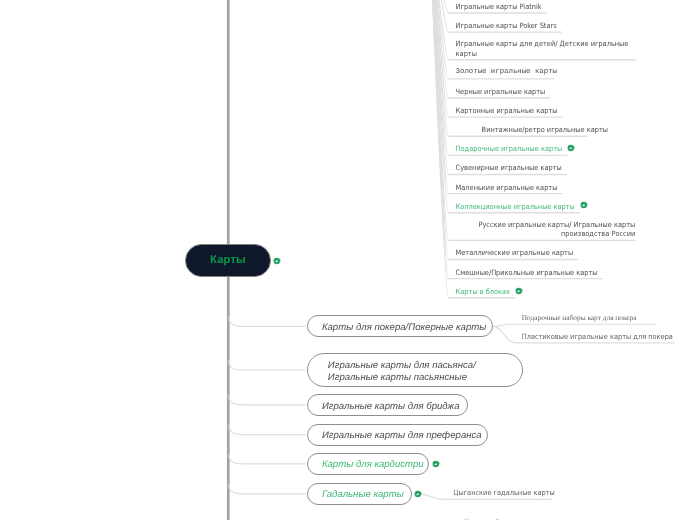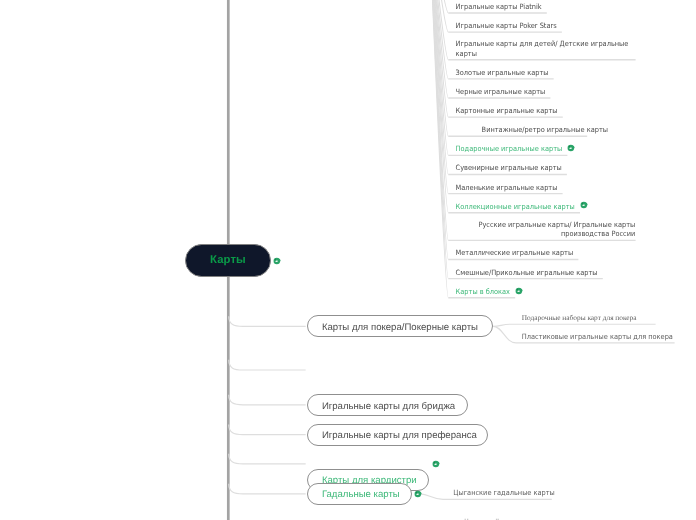--- a/index.html
+++ b/index.html
@@ -22,21 +22,21 @@
   
   .center-node{position:absolute;box-sizing:border-box;
         border:1.6px solid #818181;border-radius:40px;background:#0f172a;
         display:flex;align-items:center;justify-content:center;
         font-size:11.3px;font-weight:bold;color:#0a9a48;letter-spacing:0.1px;}
 
   
   .pill{position:absolute;box-sizing:border-box;
         border:1.1px solid #8f8f8f;border-radius:30px;background:#fff;
         display:flex;align-items:center;
-        font-size:9.6px;color:#4d4d4d;line-height:12.25px;white-space:pre;}
+        font-size:9.6px;color:#4d4d4d;line-height:12.25px;white-space:pre;font-style:italic;}
   .pill.green{color:#3cb878;}
 
   
   .sub{position:absolute;font-family:"DejaVu Sans Condensed","DejaVu Sans",sans-serif;
        font-size:7.35px;line-height:8.6px;color:#5e5e5e;white-space:nowrap;}
 
   
   .badge{position:absolute;width:8px;height:8px;}
   .badge svg{display:block;width:8px;height:8px;}
   .badge{filter:blur(0.38px);}
@@ -87,21 +87,21 @@
       <line x1="448.3" y1="212.74999999999997" x2="580.0" y2="212.74999999999997" stroke="#dedede" stroke-width="1.35"></line>
       <line x1="448.3" y1="240.37999999999997" x2="635.6" y2="240.37999999999997" stroke="#dedede" stroke-width="1.35"></line>
       <line x1="448.3" y1="259.51" x2="578.4" y2="259.51" stroke="#dedede" stroke-width="1.35"></line>
       <line x1="448.3" y1="278.64" x2="602.8" y2="278.64" stroke="#dedede" stroke-width="1.35"></line>
       <line x1="448.3" y1="297.77" x2="515.2" y2="297.77" stroke="#dedede" stroke-width="1.35"></line>
     </svg>
   <div id="nodes">
       <div class="leaf w1" style="left: 455.6px; top: 1.9px;"><span>Игральные карты Piatnik</span></div>
       <div class="leaf w1" style="left: 455.6px; top: 21.03px;"><span>Игральные карты Poker Stars</span></div>
       <div class="leaf w2" style="left: 455.6px; top: 39.26px;"><span>Игральные карты для детей/ Детские игральные карты</span></div>
-      <div class="leaf w1" style="left: 455.6px; top: 67.79px;"><span>Золотые игральные карты</span></div>
+      <div class="leaf w1" style="left: 455.6px; top: 67.79px; font-family: Liberation Mono, monospace;"><span>Золотые игральные карты</span></div>
       <div class="leaf w1" style="left: 455.6px; top: 86.92px;"><span>Черные игральные карты</span></div>
       <div class="leaf w1" style="left: 455.6px; top: 106.05px; text-align: right;"><span>Картонные игральные карты</span></div>
       <div class="leaf w1" style="left: 455.6px; top: 125.18px; margin-left: 26px;"><span>Винтажные/ретро игральные карты</span></div>
       <div class="leaf w1 green" style="left: 455.6px; top: 144.31px;"><span>Подарочные игральные карты</span></div>
       <div class="leaf w1" style="left: 455.6px; top: 163.44px;"><span>Сувенирные игральные карты</span></div>
       <div class="leaf w1" style="left: 455.6px; top: 182.57px;"><span>Маленькие игральные карты</span></div>
       <div class="leaf w1 green" style="left: 455.6px; top: 201.7px;"><span>Коллекционные игральные карты</span></div>
       <div class="leaf w2" style="left: 455.6px; top: 219.93px; text-align: right;"><span>Русские игральные карты/ Игральные карты производства России</span></div>
       <div class="leaf w1" style="left: 455.6px; top: 248.46px;"><span>Металлические игральные карты</span></div>
       <div class="leaf w1" style="left: 455.6px; top: 267.59px;"><span>Смешные/Прикольные игральные карты</span></div>
@@ -113,23 +113,25 @@
         <svg viewBox="0 0 16 16">
           <circle cx="7.6" cy="8.2" r="6.5" fill="#2aa468"></circle>
           <circle cx="11.4" cy="7.0" r="3.6" fill="#2aa468"></circle>
           <ellipse cx="7.4" cy="8.4" rx="2.6" ry="1.5" fill="#fff" opacity="0.9" transform="rotate(-12 7.4 8.4)"></ellipse>
           <circle cx="4.9" cy="4.6" r="1.1" fill="#15784a"></circle>
         </svg>
       </span>
       <div class="pill" style="left: 306.7px; top: 315.3px; width: 186.6px; height: 22.1px; padding-left: 14.2px; padding-top: 2.6px;"><span>Карты для покера/Покерные карты</span></div>
       <div class="sub" style="left: 521.8px; top: 314.1px; font-family: Liberation Serif, serif;"><span>Подарочные наборы карт для покера</span></div>
       <div class="sub" style="left: 521.8px; top: 332.7px;"><span>Пластиковые игральные карты для покера</span></div>
+      <div class="pill" style="left: 306.7px; top: 352.9px; width: 216.1px; height: 34.2px; padding-left: 20.1px; padding-top: 4.3px;"><span>Игральные карты для пасьянса/
+Игральные карты пасьянсные</span></div>
       <div class="pill" style="left: 306.7px; top: 393.9px; width: 161.2px; height: 22.1px; padding-left: 14.2px; padding-top: 4px;"><span>Игральные карты для бриджа</span></div>
       <div class="pill" style="left: 306.7px; top: 423.6px; width: 181.5px; height: 22px; padding-left: 14.2px; padding-top: 2.6px;"><span>Игральные карты для преферанса</span></div>
-      <div class="pill green" style="left: 306.7px; top: 452.9px; width: 122.7px; height: 22px; padding-left: 14.2px; padding-top: 2.6px; margin-top: 16px;"><span>Карты для кардистри</span></div>
+      <div class="pill green" style="left: 306.7px; top: 452.9px; width: 122.7px; height: 22px; padding-left: 14.2px; padding-top: 2.6px;"><span>Карты для кардистри</span></div>
       <span class="badge" style="left: 432px; top: 459.9px;">
         <svg viewBox="0 0 16 16">
           <circle cx="7.6" cy="8.2" r="6.5" fill="#2aa468"></circle>
           <circle cx="11.4" cy="7.0" r="3.6" fill="#2aa468"></circle>
           <ellipse cx="7.4" cy="8.4" rx="2.6" ry="1.5" fill="#fff" opacity="0.9" transform="rotate(-12 7.4 8.4)"></ellipse>
           <circle cx="4.9" cy="4.6" r="1.1" fill="#15784a"></circle>
         </svg>
       </span>
       <div class="pill green" style="left: 306.7px; top: 482.9px; width: 105.1px; height: 22px; padding-left: 14.2px; padding-top: 2.6px;"><span>Гадальные карты</span></div>
       <span class="badge" style="left: 414.4px; top: 489.9px;">

